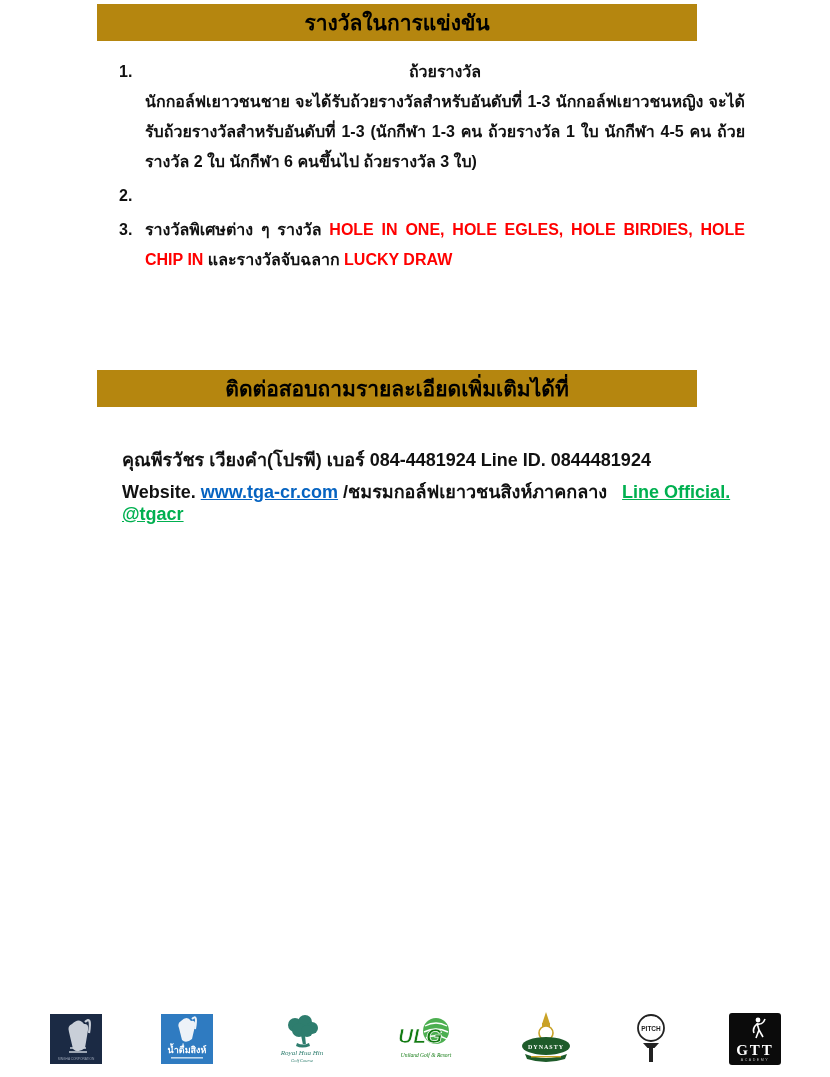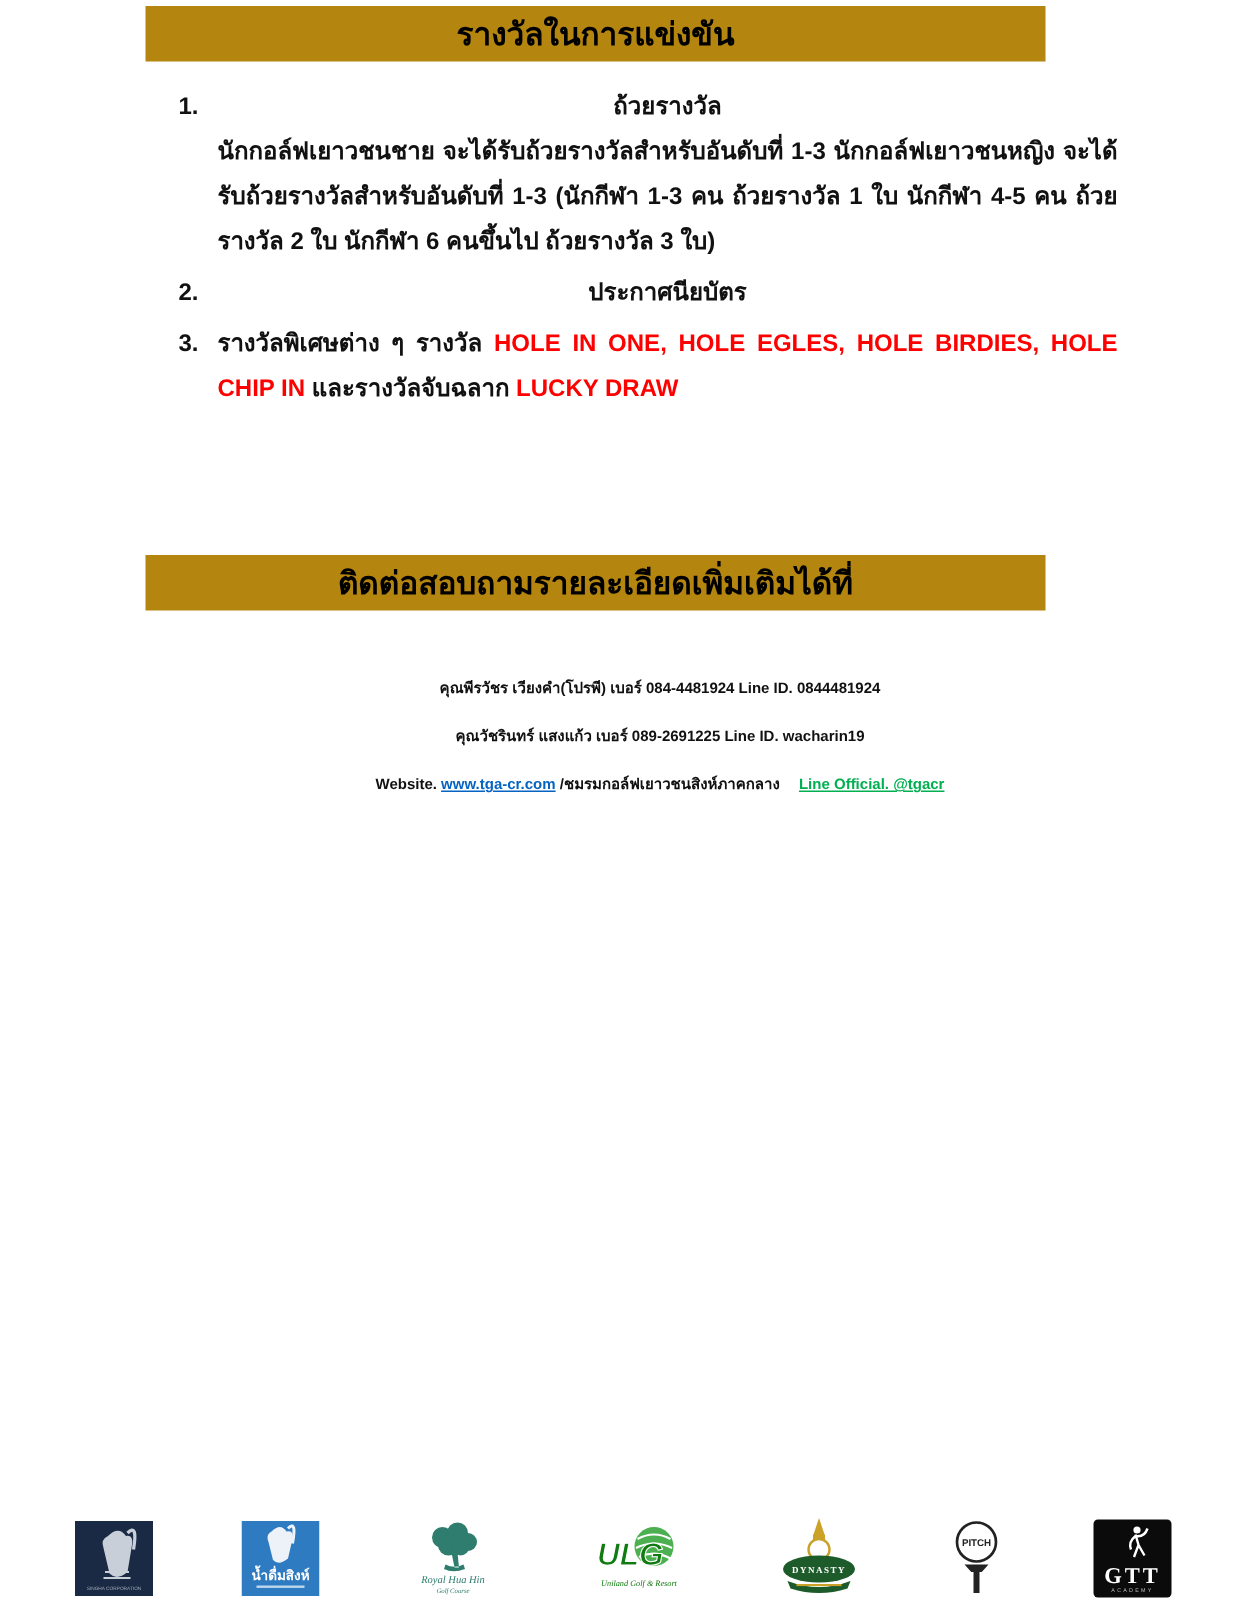--- a/index.html
+++ b/index.html
@@ -15,22 +15,22 @@
   }
   #awards-bar{top:4px;}
   #contact-bar{top:370px;}
   .awards-list{position:absolute;left:119px;top:57px;width:626px;}
   .award-item{display:flex;font-weight:bold;font-size:16px;line-height:30px;margin-bottom:4px;}
   .award-num{width:26px;flex:none;}
   .award-content{flex:1;text-align:justify;text-justify:inter-word;}
   .award-title{display:block;text-align:center;}
   .red{color:var(--red,#FF0000);}
   .contact-block{
-    position:absolute;left:110px;top:449px;width:660px;text-align:center;
-    font-weight:bold;font-size:10px;line-height:22px;
+    position:absolute;left:122px;top:449px;width:660px;text-align:left;
+    font-weight:bold;font-size:18px;line-height:22px;
   }
   .contact-line{margin-bottom:10px;}
   a.blue-link{color:var(--blue,#0563C1);font-weight:bold;}
   a.green-link{color:var(--green,#00B050);text-decoration:underline;font-weight:bold;margin-left:10px;}
   .logos-row{
     position:absolute;left:48px;top:1008px;width:734px;height:62px;
     display:flex;justify-content:space-between;align-items:center;
   }
   .logo{flex:none;display:block;}
 </style>
@@ -47,40 +47,38 @@
     <span class="award-num">1.</span>
     <span class="award-content">
       <span class="award-title">ถ้วยรางวัล</span>
       <span>นักกอล์ฟเยาวชนชาย จะได้รับถ้วยรางวัลสำหรับอันดับที่ 1-3 นักกอล์ฟเยาวชนหญิง จะได้รับถ้วยรางวัลสำหรับอันดับที่ 1-3 (นักกีฬา 1-3 คน ถ้วยรางวัล 1 ใบ นักกีฬา 4-5 คน ถ้วยรางวัล 2 ใบ นักกีฬา 6 คนขึ้นไป ถ้วยรางวัล 3 ใบ)</span>
     </span>
   </div>
 
   <div class="award-item">
     <span class="award-num">2.</span>
     <span class="award-content">
-      <span class="award-title">ประกาศนียบัตร</span>
     </span>
   </div>
 
   <div class="award-item">
     <span class="award-num">3.</span>
     <span class="award-content">
       <span>รางวัลพิเศษต่าง ๆ รางวัล </span><span class="red">HOLE IN ONE, HOLE EGLES, HOLE  BIRDIES, HOLE CHIP IN</span><span> และรางวัลจับฉลาก </span><span class="red">LUCKY DRAW</span>
     </span>
   </div>
 
 </div>
 
 <div class="gold-bar" id="contact-bar">
   <span>ติดต่อสอบถามรายละเอียดเพิ่มเติมได้ที่</span>
 </div>
 
 <div class="contact-block">
   <div class="contact-line">คุณพีรวัชร เวียงคำ(โปรพี) เบอร์ 084-4481924 Line ID. 0844481924</div>
-  <div class="contact-line">คุณวัชรินทร์ แสงแก้ว เบอร์ 089-2691225 Line ID. wacharin19</div>
   <div class="contact-line">
     <span>Website.</span>
     <a href="#" class="blue-link">www.tga-cr.com</a><span> /ชมรมกอล์ฟเยาวชนสิงห์ภาคกลาง</span>
     <a href="#" class="green-link">Line Official. @tgacr</a>
   </div>
 </div>
 
 <div class="logos-row">
 
   <svg class="logo" width="56" height="54" viewBox="0 0 56 54">

